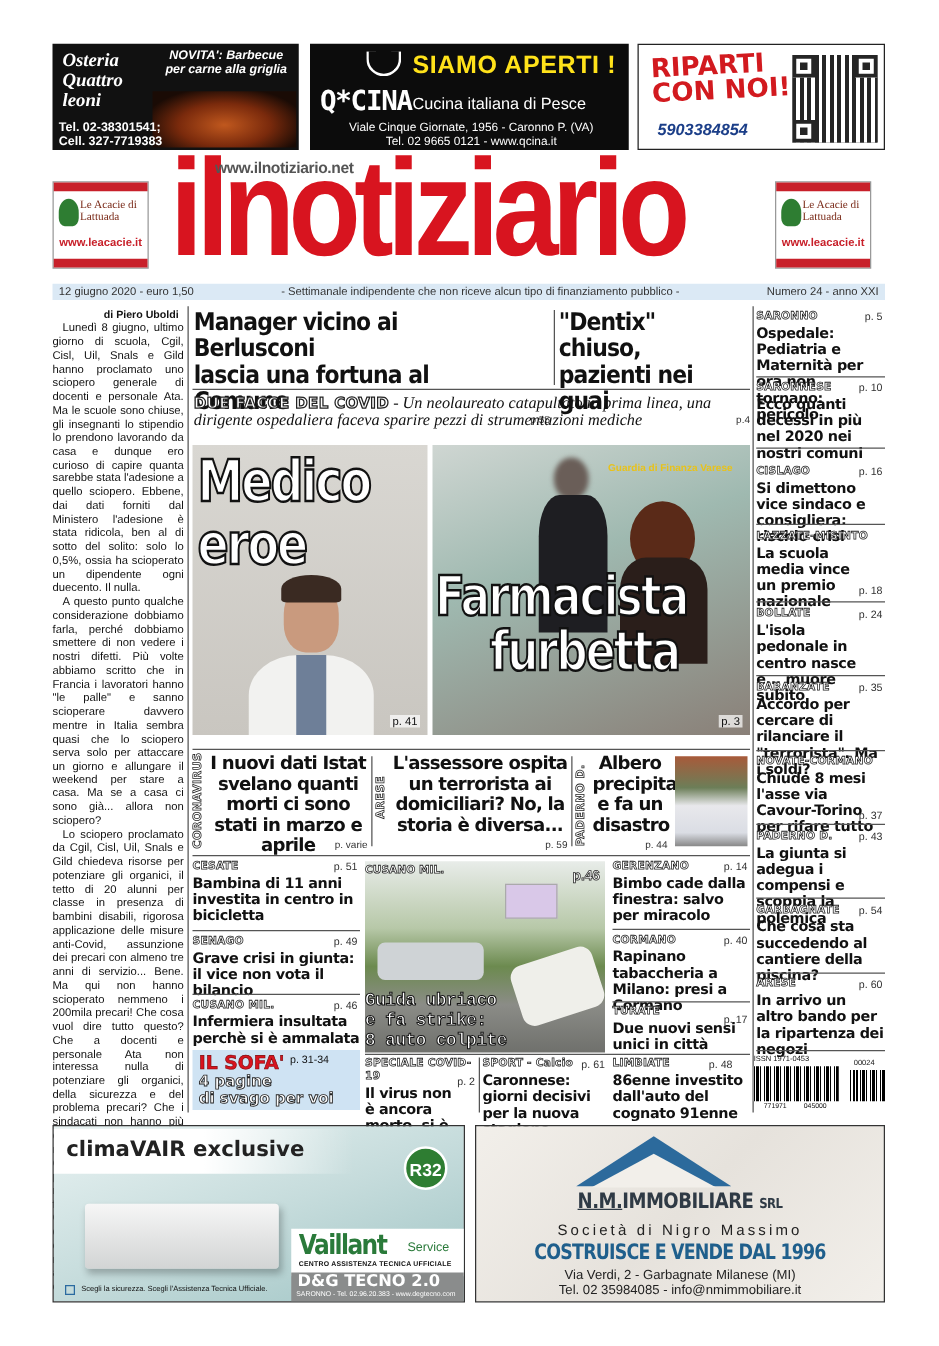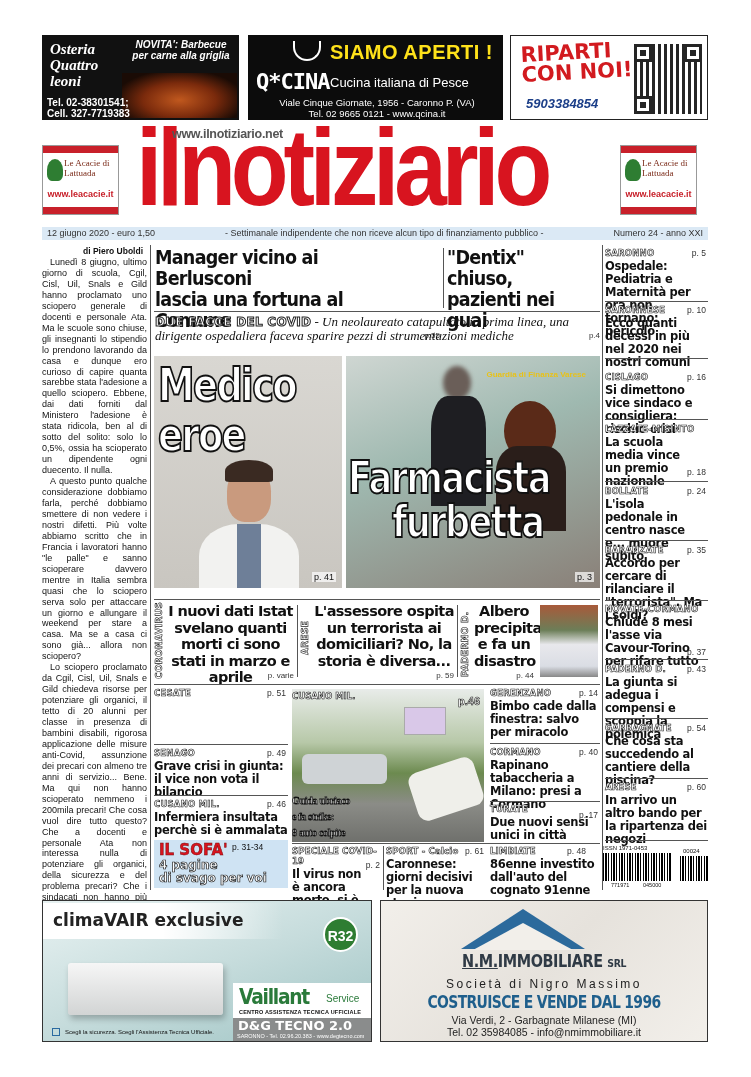--- a/index.html
+++ b/index.html
@@ -61,21 +61,21 @@
 .small{position:absolute}
 .small .tag{font-family:"DejaVu Sans",sans-serif;font-weight:bold;font-size:8.5px;color:#fff;-webkit-text-stroke:0.6px #222;letter-spacing:0.2px}
 .small .p{position:absolute;right:2px;top:0;font-size:8.5px;color:#333}
 .small .hd{font-family:"DejaVu Sans",sans-serif;font-weight:bold;font-size:11.5px;line-height:13px;letter-spacing:-0.3px;margin-top:2px}
 .hr{position:absolute;height:1px;background:#555}
 .sofa{left:154px;top:840px;width:134px;height:48px;background:#cfe3f3}
 .sofa .t1{position:absolute;left:5px;top:1px;color:#d8141f;font-weight:bold;font-size:15px;-webkit-text-stroke:0.5px #7a0a0a;font-family:"DejaVu Sans",sans-serif}
 .sofa .p{position:absolute;left:78px;top:2px;font-size:8.5px}
 .sofa .t2{position:absolute;left:5px;top:19px;color:#fff;-webkit-text-stroke:0.7px #222;font-weight:bold;font-size:12px;line-height:13px;font-family:"DejaVu Sans",sans-serif}
 .photo-crash{left:292px;top:689px;width:192px;height:153px;background:linear-gradient(180deg,#e8ece9 0%,#b7c8a8 35%,#6c8a4f 55%,#8b8c87 75%,#6f706c 100%);overflow:hidden}
-.photo-crash .cap{position:absolute;left:-4px;top:104px;color:#fff;font-weight:bold;font-family:Liberation Serif, serif;font-size:10px;line-height:16px;-webkit-text-stroke:0.8px #111;letter-spacing:-0.3px}
+.photo-crash .cap{position:absolute;left:-4px;top:104px;color:#fff;font-weight:bold;font-family:Liberation Mono, monospace;font-size:14px;line-height:16px;-webkit-text-stroke:0.8px #111;letter-spacing:-0.3px}
 
 .barcode{left:603px;top:845px;width:105px;height:44px}
 .bars{position:absolute;background:repeating-linear-gradient(90deg,#000 0 1px,#fff 1px 2px,#000 2px 4px,#fff 4px 5px,#000 5px 6px,#fff 6px 8px)}
 
 .ad-vaillant{left:42px;top:900px;width:330px;height:142px;border:1px solid #333;background:linear-gradient(160deg,#e8f2f2 0%,#c6dcdc 50%,#9fc4c4 100%);overflow:hidden}
 .ad-vaillant .top{position:absolute;left:0;top:2px;width:240px;height:36px;background:linear-gradient(90deg,#fff 50%,rgba(255,255,255,0));}
 .ad-vaillant .clima{position:absolute;left:10px;top:9px;font-family:"DejaVu Sans",sans-serif;font-weight:bold;font-size:17px;color:#222}
 .ad-vaillant .r32{position:absolute;left:280px;top:16px;width:35px;height:35px;border-radius:50%;background:#2e7d32;color:#fff;font-weight:bold;font-size:14px;text-align:center;line-height:35px;border:2px solid #fff}
 .ad-vaillant .ac{position:absolute;left:25px;top:62px;width:155px;height:52px;background:linear-gradient(180deg,#f6f6f6,#d2d4d4);border-radius:3px;box-shadow:2px 4px 6px rgba(0,0,0,.25)}
 .ad-vaillant .vbox{position:absolute;left:190px;top:82px;width:140px;height:38px;background:#fff}
@@ -241,20 +241,21 @@
     <div>Albero precipita e fa un disastro</div>
   </div>
   <div class="pg abs" style="left:340px;top:68px;width:40px">p. 44</div>
   <div class="abs" style="left:386px;top:2px;width:58px;height:72px;background:linear-gradient(180deg,#a85a3a 0%,#6c7e58 35%,#e8e8ec 55%,#dadde4 85%,#888 100%)"></div>
 </div>
 <div class="hr" style="left:154px;top:684px;width:446px"></div>
 
 <div class="small" style="left:154px;top:688px;width:134px">
   <div class="tag">CESATE</div>
   <div class="p">p. 51</div>
+  <div class="hd">Bambina di 11 anni investita in centro in bicicletta</div>
 </div>
 <div class="hr" style="left:154px;top:744px;width:134px"></div>
 <div class="small" style="left:154px;top:748px;width:134px">
   <div class="tag">SENAGO</div>
   <div class="p">p. 49</div>
   <div class="hd">Grave crisi in giunta: il vice non vota il bilancio</div>
 </div>
 <div class="hr" style="left:154px;top:795px;width:134px"></div>
 <div class="small" style="left:154px;top:799px;width:134px">
   <div class="tag">CUSANO MIL.</div>

